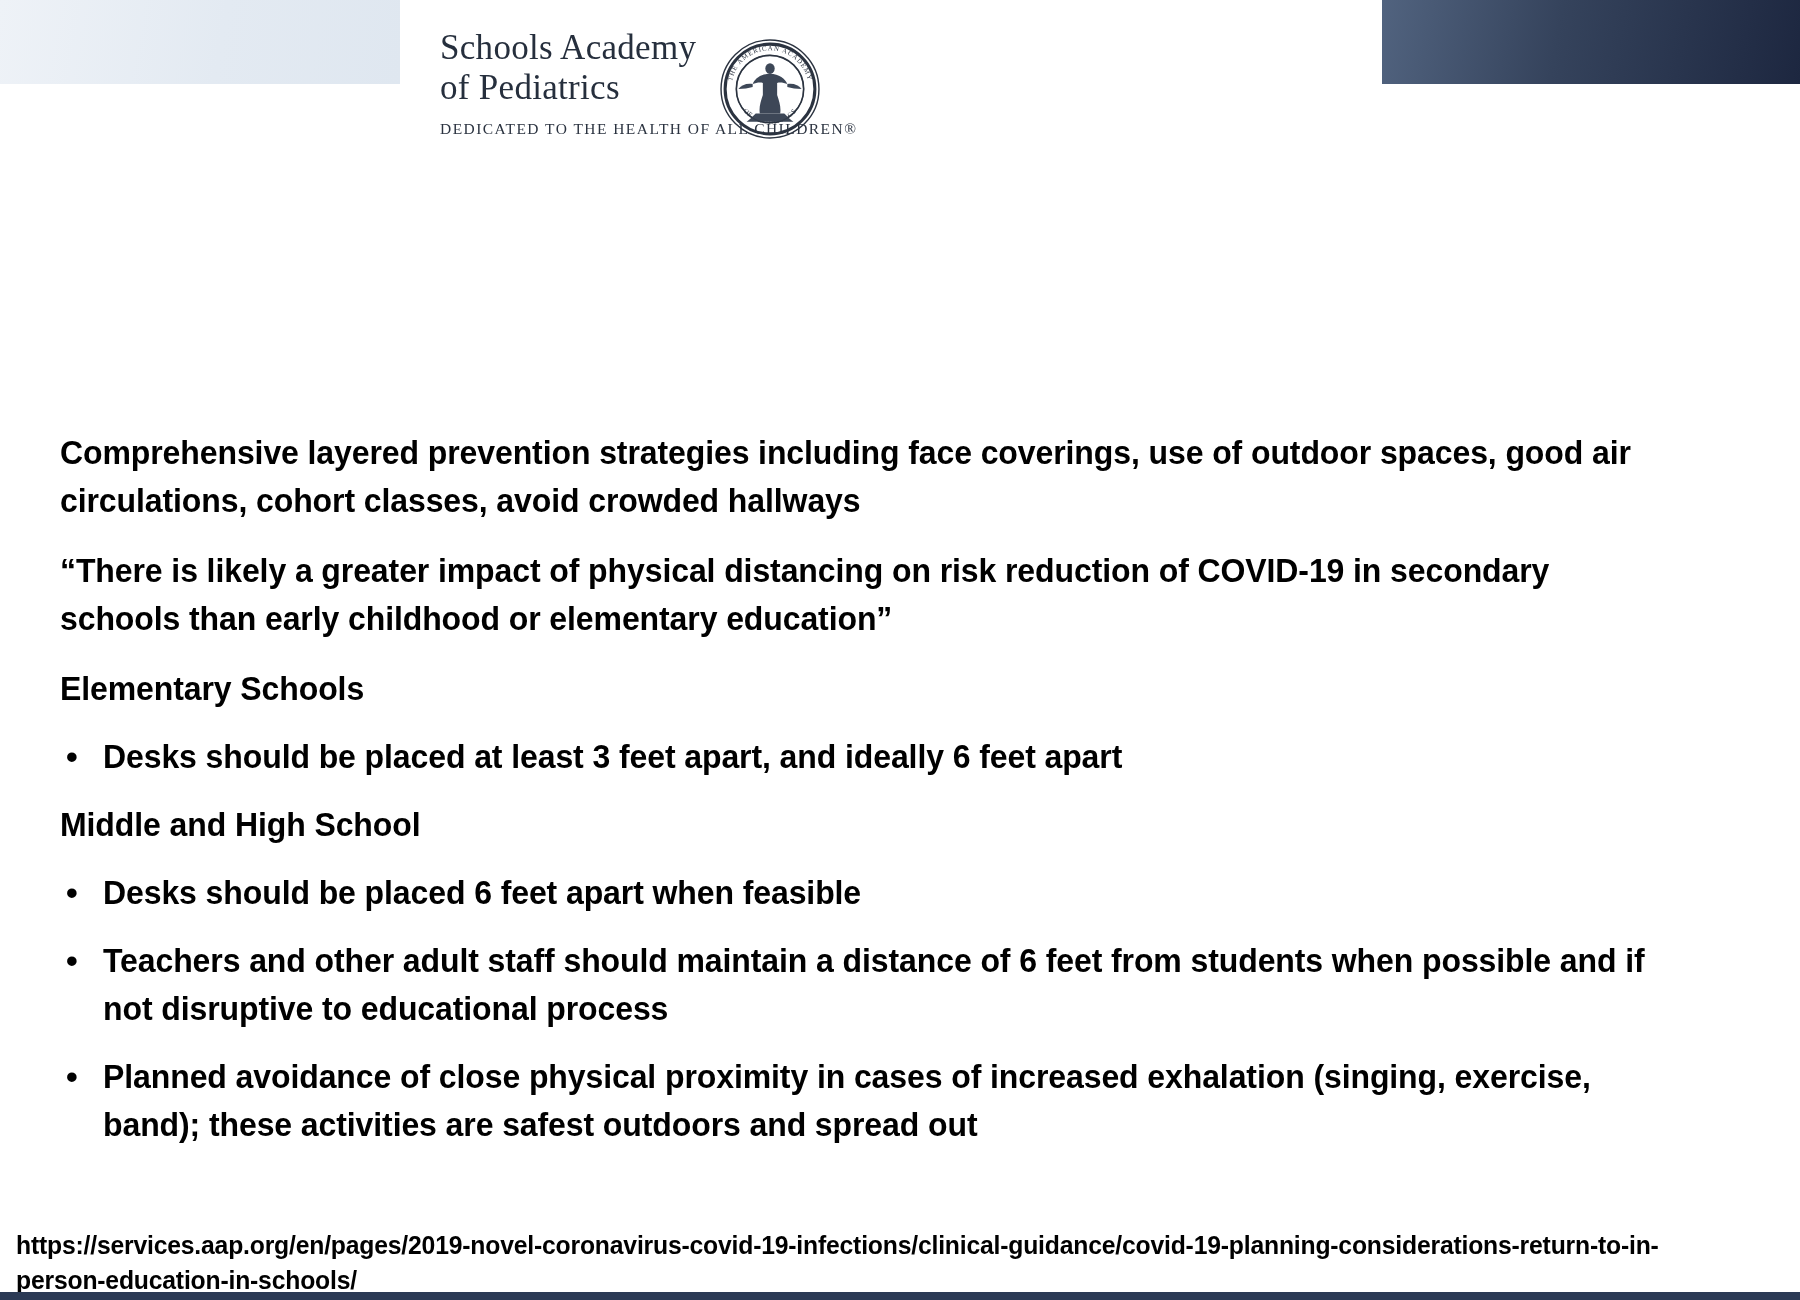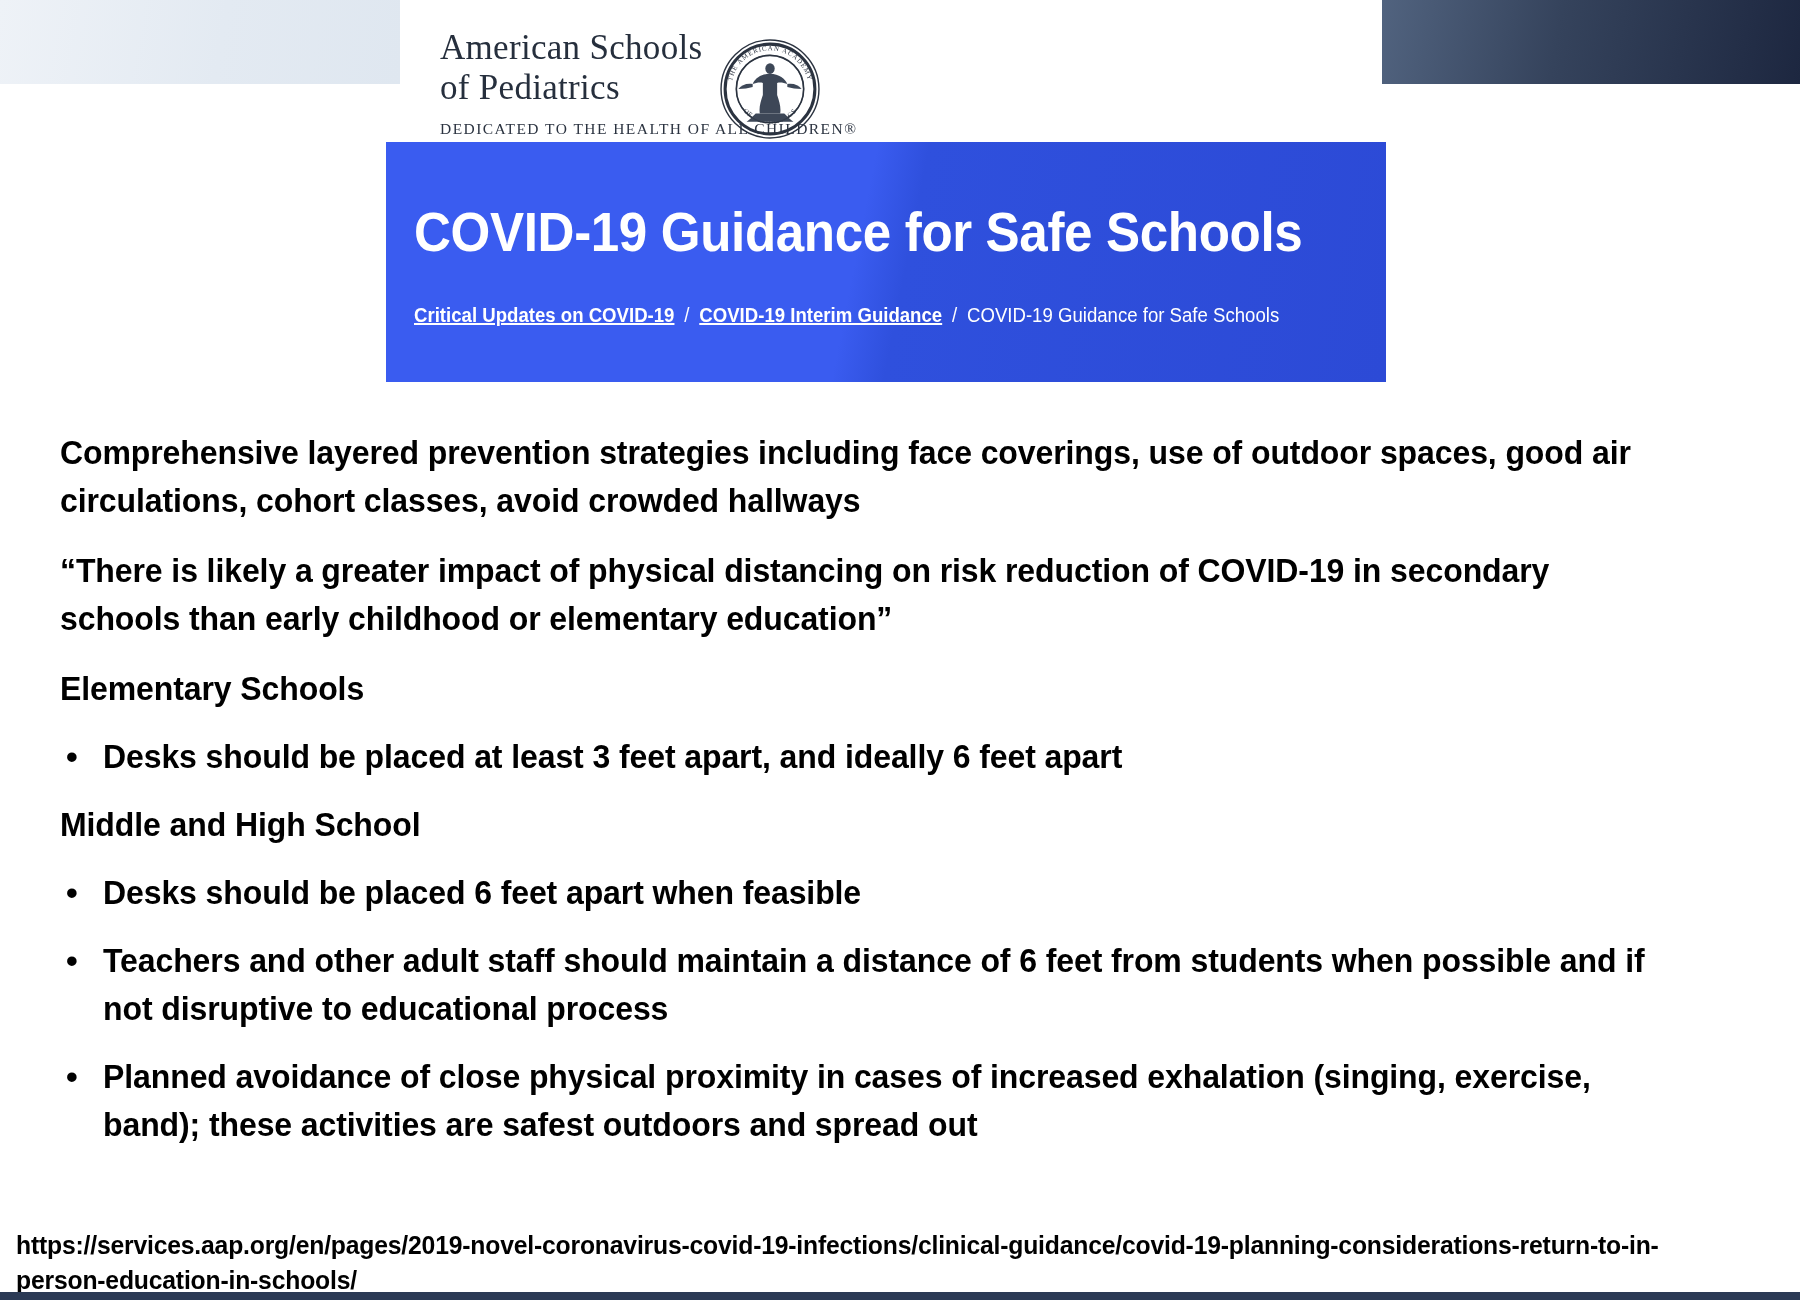--- a/index.html
+++ b/index.html
@@ -117,21 +117,21 @@
 </head>
 <body>
 
 <div class="slide">
 
   <div class="band-left"></div>
   <div class="band-right"></div>
 
   <div class="logo-block">
     <div class="logo-words">
-      <div>American Schools</div>
+      <div>Schools Academy</div>
       <div>of Pediatrics</div>
     </div>
     <div class="logo-tag">DEDICATED TO THE HEALTH OF ALL CHILDREN®</div>
 
     <svg class="seal" viewBox="0 0 100 100">
       <defs>
         <path id="arcTop" d="M 12,50 A 38,38 0 0 1 88,50"></path>
         <path id="arcBot" d="M 16,50 A 34,34 0 0 0 84,50"></path>
       </defs>
       <circle cx="50" cy="50" r="48" fill="none" stroke="#2b3340" stroke-width="1.4"></circle>
@@ -147,31 +147,20 @@
         <ellipse cx="50" cy="30" rx="4.6" ry="5.2"></ellipse>
         <path d="M50 35 C41 35 35 40 33 45 C36 44 40 43 43 44 L43 56 C41 62 39 68 40 74 L60 74 C61 68 59 62 57 56 L57 44 C60 43 64 44 67 45 C65 40 59 35 50 35 Z"></path>
         <path d="M33 45 C27 44 22 46 19 50 C24 50 29 49 33 48 Z"></path>
         <path d="M67 45 C73 44 78 46 81 50 C76 50 71 49 67 48 Z"></path>
         <path d="M36 74 C32 78 29 81 27 82 L73 82 C71 81 68 78 64 74 Z"></path>
       </g>
       <circle cx="50" cy="50" r="33" fill="none" stroke="#2b3340" stroke-width="1.1" opacity=".6"></circle>
     </svg>
   </div>
 
-  <div class="banner">
-    <div class="banner-wash"></div>
-    <div class="banner-title">COVID-19 Guidance for Safe Schools</div>
-    <div class="crumbs">
-      <span class="lnk">Critical Updates on COVID-19</span>
-      <span class="sep">/</span>
-      <span class="lnk">COVID-19 Interim Guidance</span>
-      <span class="sep">/</span>
-      <span class="cur">COVID-19 Guidance for Safe Schools</span>
-    </div>
-  </div>
 
   <div class="body-wrap">
 
     <div class="para">Comprehensive layered prevention strategies including face coverings, use of outdoor spaces, good air circulations, cohort classes, avoid crowded hallways</div>
 
     <div class="para">“There is likely a greater impact of physical distancing on risk reduction of COVID-19 in secondary schools than early childhood or elementary education”</div>
 
     <div class="head">Elementary Schools</div>
 
     <div class="bullet-row">

